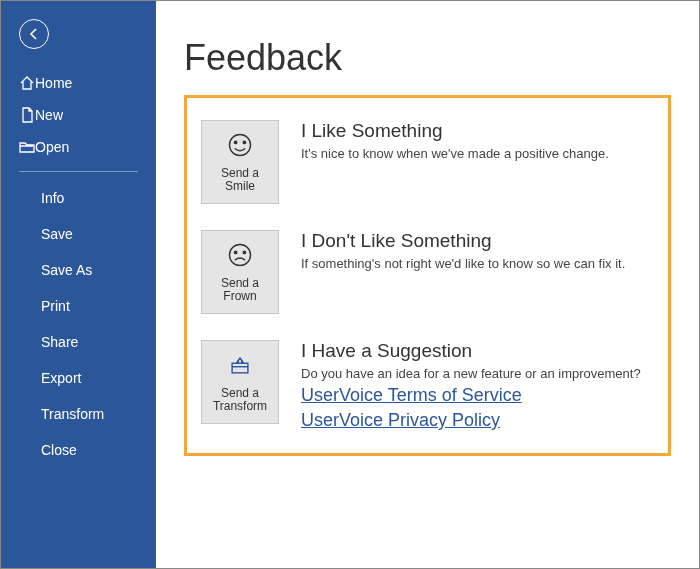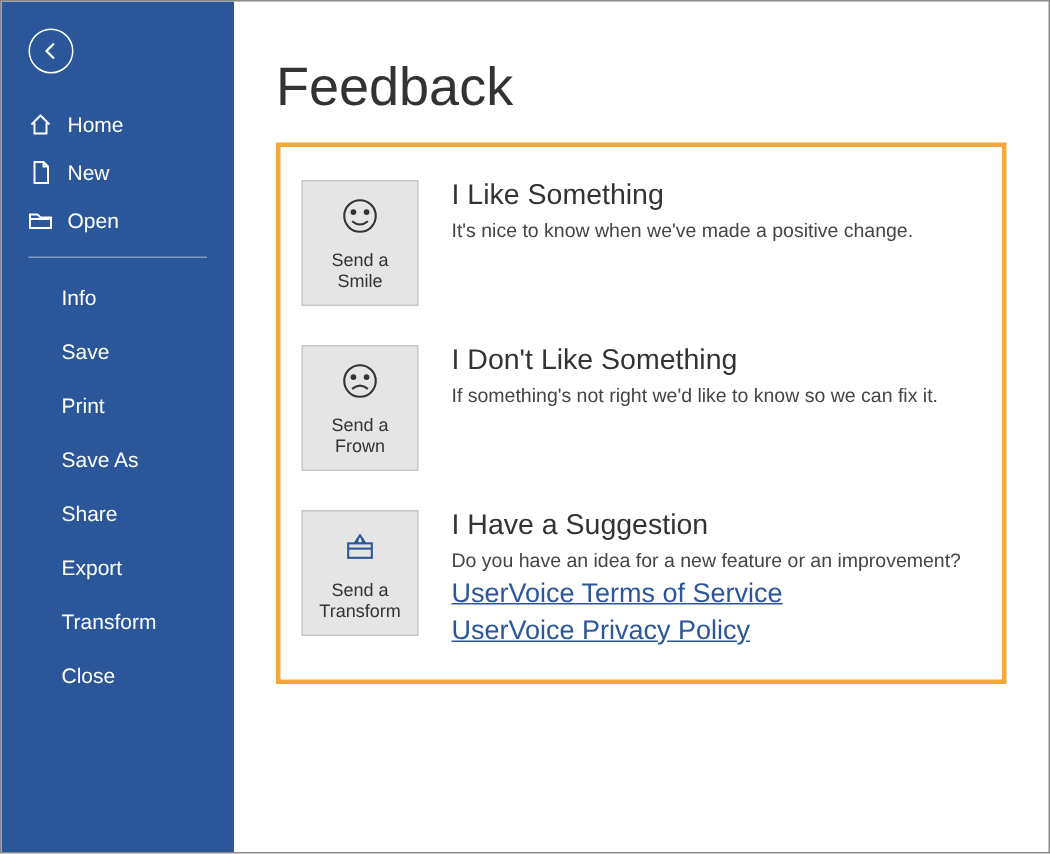--- a/index.html
+++ b/index.html
@@ -28,21 +28,20 @@
     border: 1.5px solid #fff;
     border-radius: 50%;
     display: flex; align-items: center; justify-content: center;
     margin-left: 18px;
     margin-bottom: 18px;
     cursor: pointer;
   }
   .sidebar-item {
     display: flex;
     align-items: center;
-    gap: 10px;
     padding: 8px 18px;
     font-size: 14px;
     cursor: pointer;
   }
   .sidebar-item.sub {
     padding: 10px 18px 10px 40px;
   }
   .sidebar hr {
     border: none;
     border-top: 1px solid rgba(255,255,255,0.4);
@@ -152,24 +151,24 @@
 
     <hr>
 
     <div class="sidebar-item sub">
       <span>Info</span>
     </div>
     <div class="sidebar-item sub">
       <span>Save</span>
     </div>
     <div class="sidebar-item sub">
+      <span>Save As</span>
+    </div>
+    <div class="sidebar-item sub">
       <span>Print</span>
-    </div>
-    <div class="sidebar-item sub">
-      <span>Save As</span>
     </div>
     <div class="sidebar-item sub">
       <span>Share</span>
     </div>
     <div class="sidebar-item sub">
       <span>Export</span>
     </div>
     <div class="sidebar-item sub">
       <span>Transform</span>
     </div>

